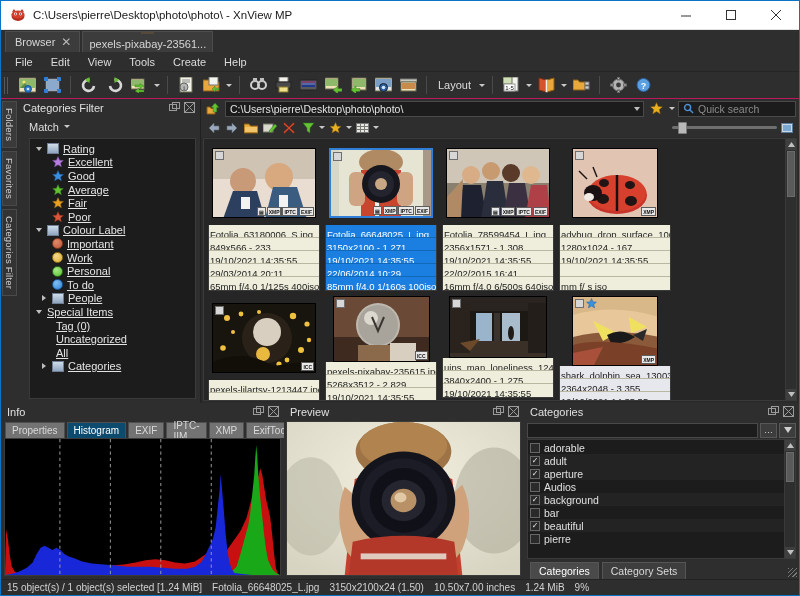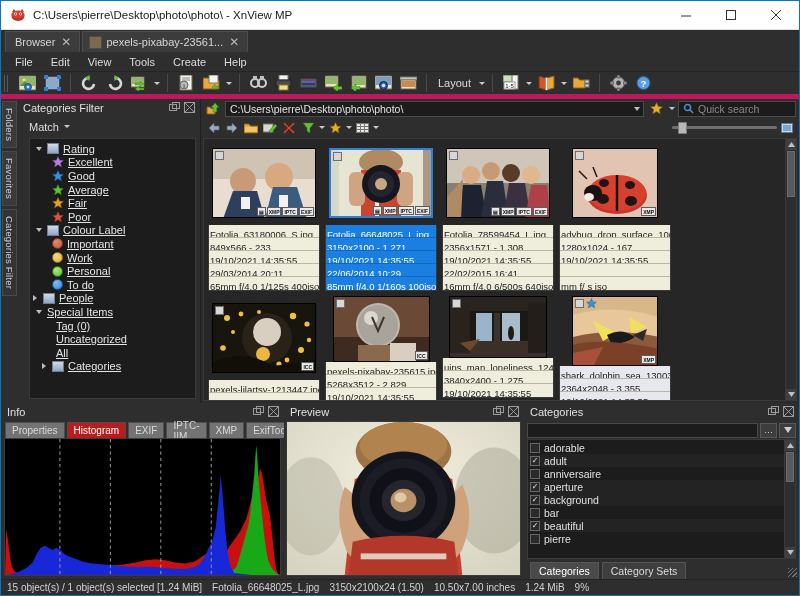--- a/index.html
+++ b/index.html
@@ -35,21 +35,21 @@
                      display:inline-block; }
   .tabclose { color:#b9b9b9; font-size:12px; line-height:1; padding:0 2px; }
 
   
   .menubar { height:20px; background:#2e2e2e; display:flex; align-items:center; flex:0 0 20px;
              padding-left:6px; gap:2px; border-bottom:1px solid #252525; }
   .menu-item { padding:2px 8px; font-size:11px; color:#dcdcdc; }
 
   
   .toolbar { height:27px; background:#2e2e2e; display:flex; align-items:center; flex:0 0 27px;
-             padding-left:3px; gap:3px; border-bottom:5px solid #be185d; }
+             padding-left:3px; gap:3px; border-bottom:1px solid #be185d; }
   .grip { width:6px; height:17px; margin-right:3px;
           background:repeating-linear-gradient(to right,#6a6a6a 0 1px,transparent 1px 3px); opacity:.7;}
   .tbtn { width:22px; height:22px; display:flex; align-items:center; justify-content:center;
           border-radius:2px; position:relative; }
   .tsep { width:1px; height:18px; background:#4a4a4a; margin:0 4px; }
   .caret { width:0;height:0;border-left:3px solid transparent;border-right:3px solid transparent;
            border-top:3.5px solid #c9c9c9; margin-left:1px;}
   .tb-label { font-size:11px; color:#dcdcdc; padding:0 4px;}
 
   
@@ -135,21 +135,21 @@
   .vscroll .arrow { height:11px; display:flex; align-items:center; justify-content:center; background:#3f3f3f;}
   .vscroll .thumb2 { margin:1px 1px; height:46px; background:#5a5a5a; border:1px solid #6b6b6b;}
   .vscroll .spacer { flex:1; }
 
   
   .bottom { height:176px; flex:0 0 176px; display:flex; background:#2b2b2b; }
   .infopanel { width:283px; flex:0 0 283px; display:flex; flex-direction:column; background:#2e2e2e;}
   .itabs { height:17px; display:flex; align-items:flex-end; padding-left:4px; gap:2px;}
   .itab { height:16px; background:#737373; border:1px solid #4e4e4e; border-bottom:none;
           font-size:10px; color:#dadada; display:flex; align-items:center; padding:0 6px;}
-  .itab.active { background:#b91c1c; color:#fff;}
+  .itab.active { background:#0c4a6e; color:#fff;}
   .histo { flex:1; margin:0 3px 3px 3px; background:#000; border:1px solid #3a3a3a; position:relative;
            overflow:hidden;}
   .previewpanel { width:240px; flex:0 0 240px; display:flex; flex-direction:column; background:#2e2e2e;}
   .prevbox { flex:1; margin:0 3px 3px 2px; border:1px solid #3a3a3a; overflow:hidden; position:relative;
              background:#1d1d1d;}
   .catpanel { flex:1; display:flex; flex-direction:column; background:#2e2e2e; min-width:0;}
   .catsearchrow { height:18px; display:flex; align-items:center; gap:2px; padding:0 3px;}
   .catsearch { flex:1; height:15px; background:#1c1c1c; border:1px solid #4a4a4a;}
   .minibtn { width:17px;height:15px;background:#3d3d3d;border:1px solid #585858;color:#ddd;
              font-size:9px;display:flex;align-items:center;justify-content:center;}
@@ -211,21 +211,21 @@
           </svg>
       </div>
     </div>
   </div>
 
   <div class="doctabs">
     <div class="doctab">
       <span>Browser</span>
       <span class="tabclose">✕</span>
     </div>
-    <div class="doctab active" style="padding-left:6px;">
+    <div class="doctab active" style="padding-left:6px;flex-direction:column;">
       <span class="tabicon"></span>
       <span>pexels-pixabay-23561...</span>
       <span class="tabclose">✕</span>
     </div>
   </div>
 
   <div class="menubar">
     <div class="menu-item">File</div>
     <div class="menu-item">Edit</div>
     <div class="menu-item">View</div>
@@ -482,21 +482,21 @@
           <span class="lbl">Work</span>
         </div>
         <div class="tnode" style="padding-left:22px">
           <span class="dot" style="background:radial-gradient(circle at 35% 30%,#a8e888,#56c22e);border:1px solid #2f7020;"></span>
           <span class="lbl">Personal</span>
         </div>
         <div class="tnode" style="padding-left:22px">
           <span class="dot" style="background:radial-gradient(circle at 35% 30%,#82bdf0,#2f86dd);border:1px solid #1a5a9a;"></span>
           <span class="lbl">To do</span>
         </div>
-        <div class="tnode" style="padding-left:0">
+        <div class="tnode" style="padding-left:9px">
           <span class="twist">
               <i class="r"></i>
             </span>
           <span class="catico"></span>
           <span class="lbl">People</span>
         </div>
         <div class="tnode">
           <span class="twist">
               <i class="d"></i>
             </span>
@@ -1005,27 +1005,27 @@
       <div class="catlist">
         <div class="catitems">
           <div class="catrow">
             <span class="catchk"></span>
             <span>adorable</span>
           </div>
           <div class="catrow alt">
             <span class="catchk">✓</span>
             <span>adult</span>
           </div>
-          <div class="catrow">
-            <span class="catchk"></span>
-            <span>anniversaire</span>
-          </div>
           <div class="catrow alt">
             <span class="catchk">✓</span>
             <span>aperture</span>
+          </div>
+          <div class="catrow">
+            <span class="catchk"></span>
+            <span>Audios</span>
           </div>
           <div class="catrow alt">
             <span class="catchk">✓</span>
             <span>background</span>
           </div>
           <div class="catrow">
             <span class="catchk"></span>
             <span>bar</span>
           </div>
           <div class="catrow alt">

